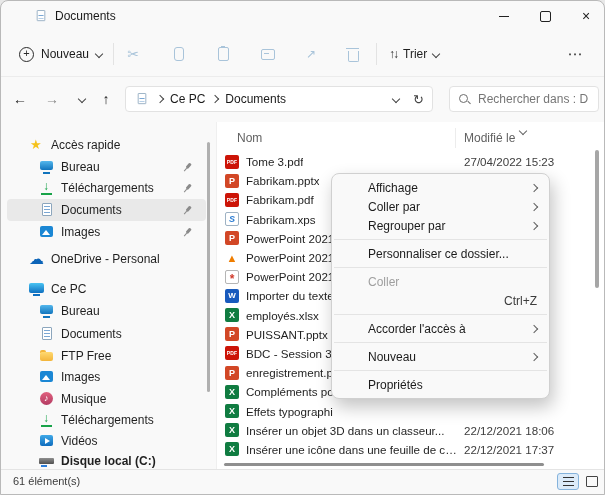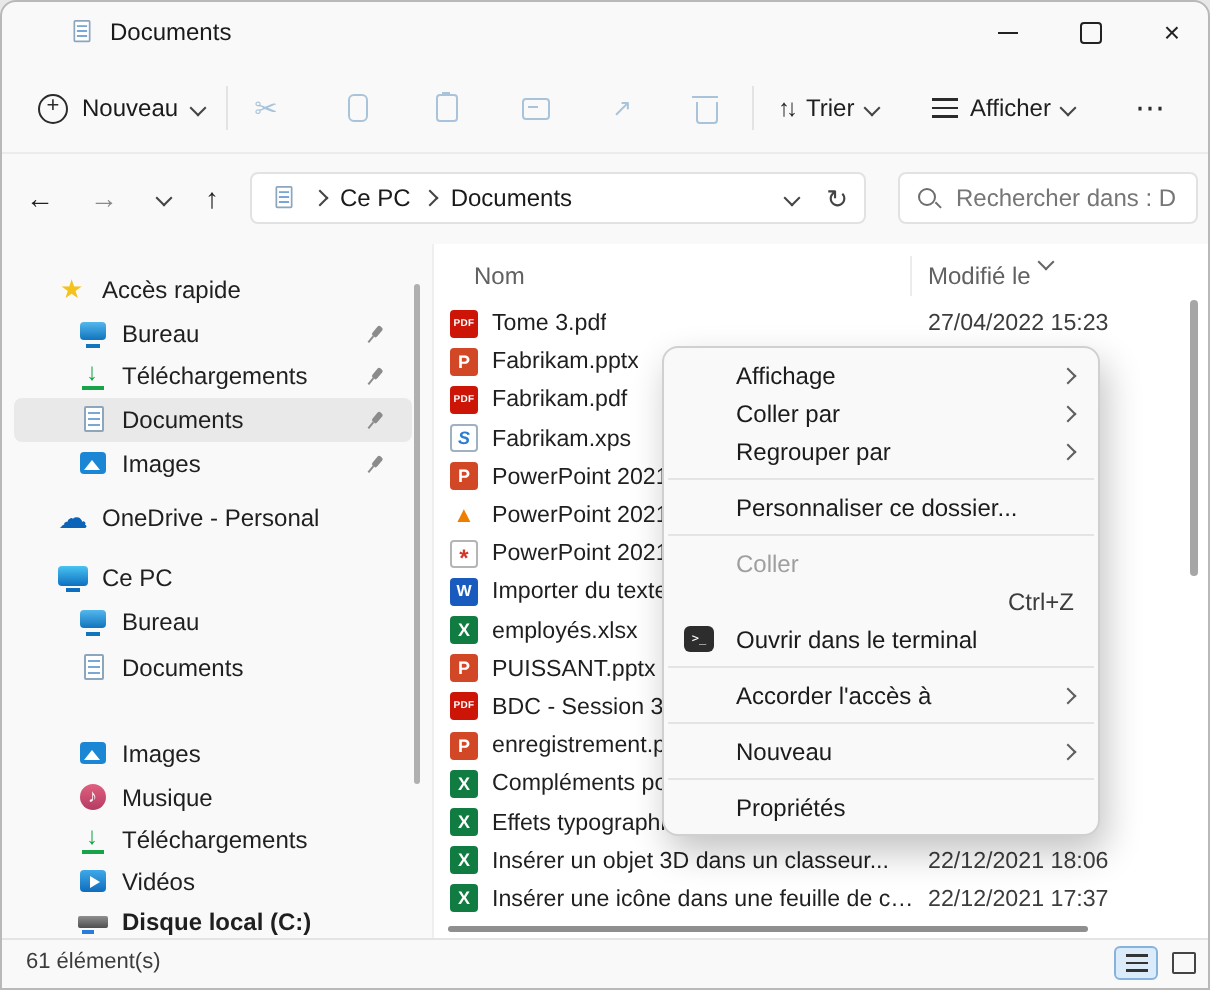--- a/index.html
+++ b/index.html
@@ -165,25 +165,20 @@
     <div class="tico ic-share" style="left:296px;">↗</div>
     <div class="tico ic-trash" style="left:338px;">
         <i></i>
       </div>
     <div class="tb-div" style="left:375px;"></div>
     <div class="tb-group" style="left:388px;">
       <span class="sort-arrows">↑↓</span>
       <span>Trier</span>
       <span class="chev"></span>
     </div>
-    <div class="tb-group" style="left:465px;">
-      <span class="lines-ico"></span>
-      <span>Afficher</span>
-      <span class="chev"></span>
-    </div>
     <div class="tico more-ico" style="left:560px;color:#2b2b2b;">⋯</div>
   </div>
 
   <div class="addrrow">
     <div class="nav-ic" style="left:6px;">←</div>
     <div class="nav-ic" style="left:38px;color:#8a8a8a;">→</div>
     <div class="nav-ic" style="left:68px;">
         <span class="chev"></span>
       </div>
     <div class="nav-ic" style="left:92px;">↑</div>
@@ -238,20 +233,24 @@
         <span class="slabel" style="left:44px;">Ce PC</span>
       </div>
     <div class="sitem" style="top:178px;">
         <span class="sicon" style="left:32px;" data-icon="desktop"></span>
         <span class="slabel" style="left:54px;">Bureau</span>
       </div>
     <div class="sitem" style="top:201px;">
         <span class="sicon" style="left:32px;" data-icon="document"></span>
         <span class="slabel" style="left:54px;">Documents</span>
       </div>
+    <div class="sitem" style="top:223px;">
+        <span class="sicon" style="left:32px;" data-icon="folder-network"></span>
+        <span class="slabel" style="left:54px;">FTP Free</span>
+      </div>
     <div class="sitem" style="top:244px;">
         <span class="sicon" style="left:32px;" data-icon="picture"></span>
         <span class="slabel" style="left:54px;">Images</span>
       </div>
     <div class="sitem" style="top:266px;">
         <span class="sicon" style="left:32px;" data-icon="music"></span>
         <span class="slabel" style="left:54px;">Musique</span>
       </div>
     <div class="sitem" style="top:287px;">
         <span class="sicon" style="left:32px;" data-icon="download"></span>
@@ -377,24 +376,20 @@
     <div class="msep"></div>
     <div class="mitem">
         <span>Personnaliser ce dossier...</span>
       </div>
     <div class="msep"></div>
     <div class="mitem dis">
         <span>Coller</span>
       </div>
     <div class="mitem">
         <span class="mshort">Ctrl+Z</span>
-      </div>
-    <div class="mitem">
-        <span class="term-ic">&gt;_</span>
-        <span>Ouvrir dans le terminal</span>
       </div>
     <div class="msep"></div>
     <div class="mitem">
         <span>Accorder l'accès à</span>
         <span class="msub"></span>
       </div>
     <div class="msep"></div>
     <div class="mitem">
         <span>Nouveau</span>
         <span class="msub"></span>

